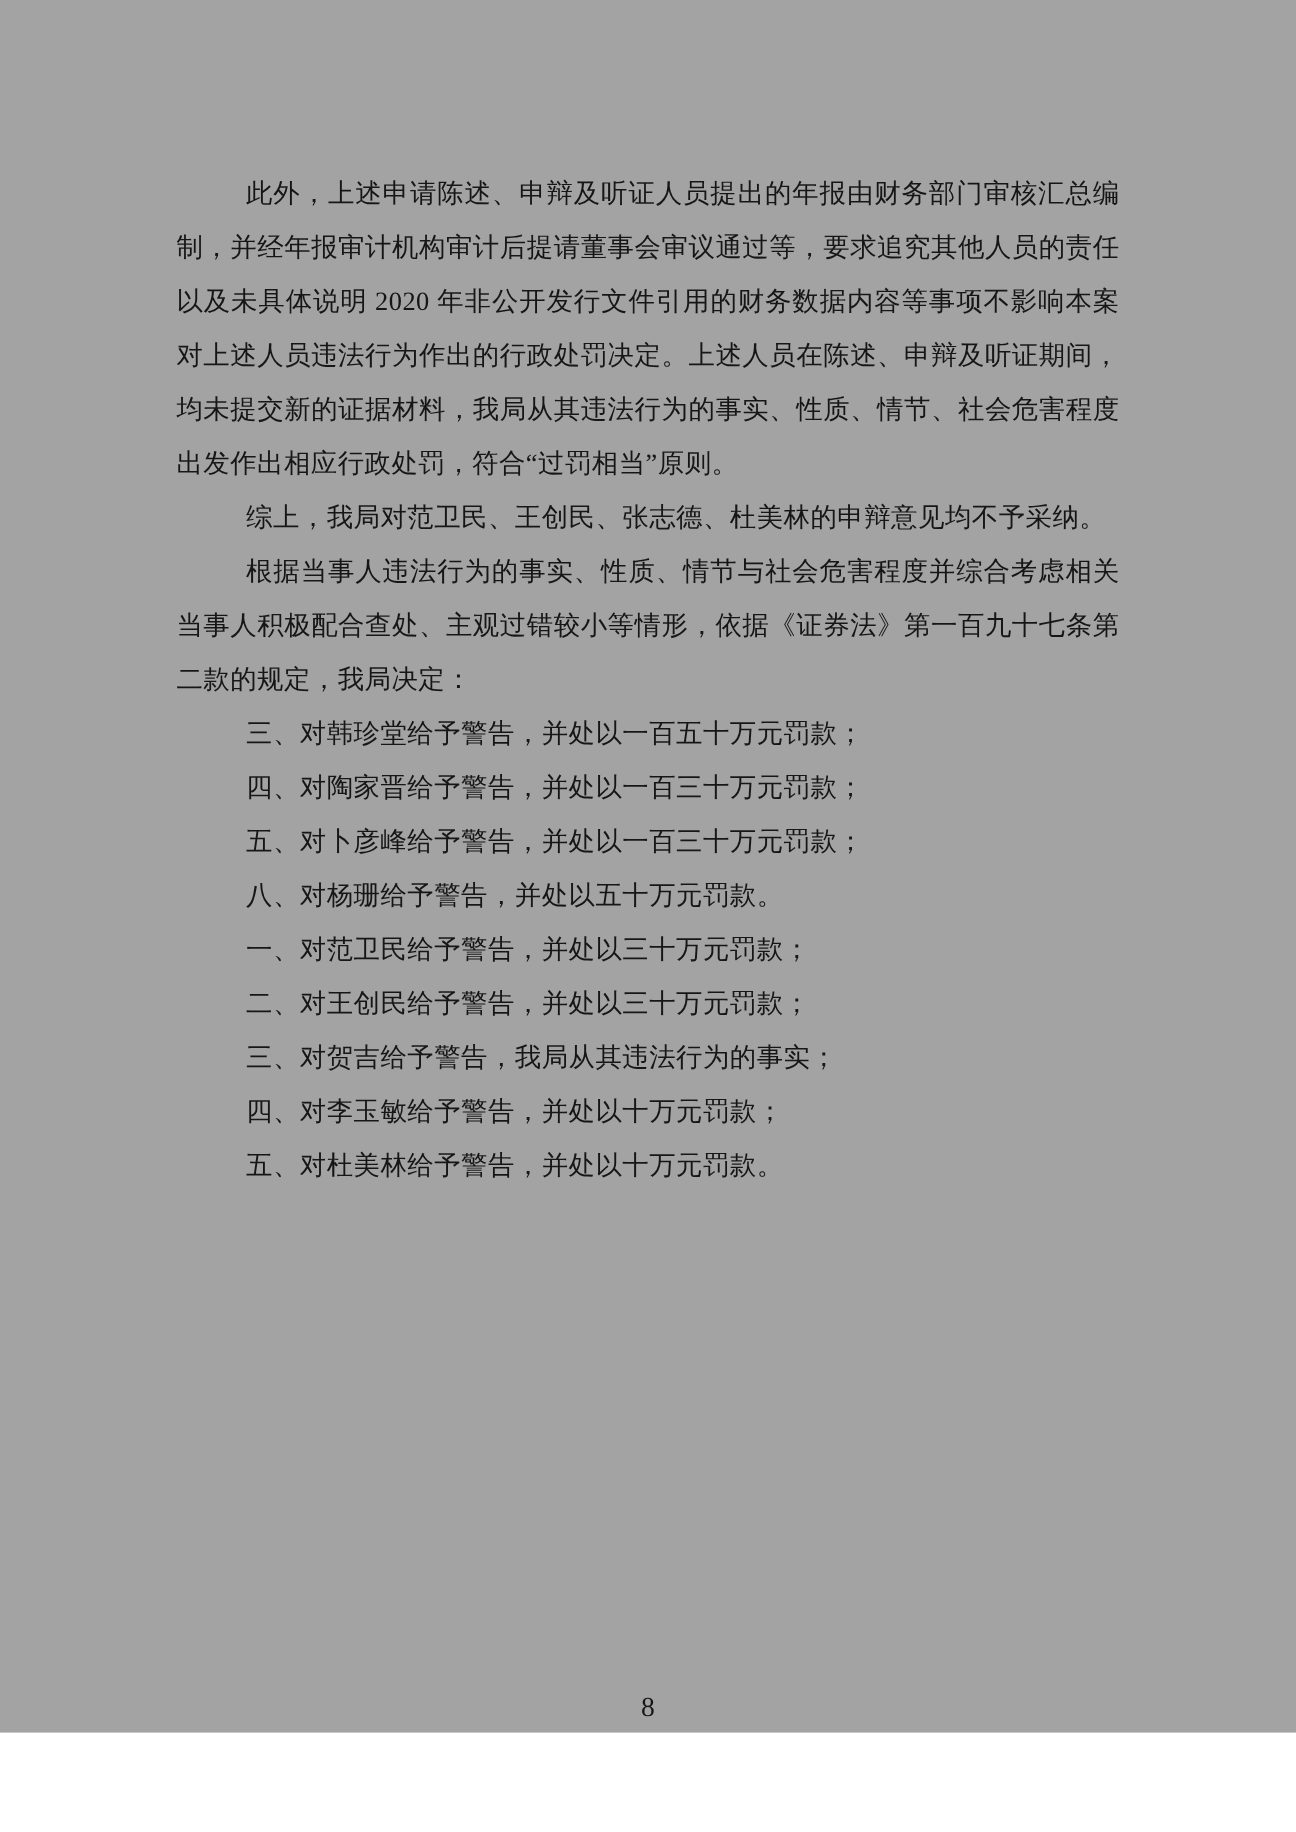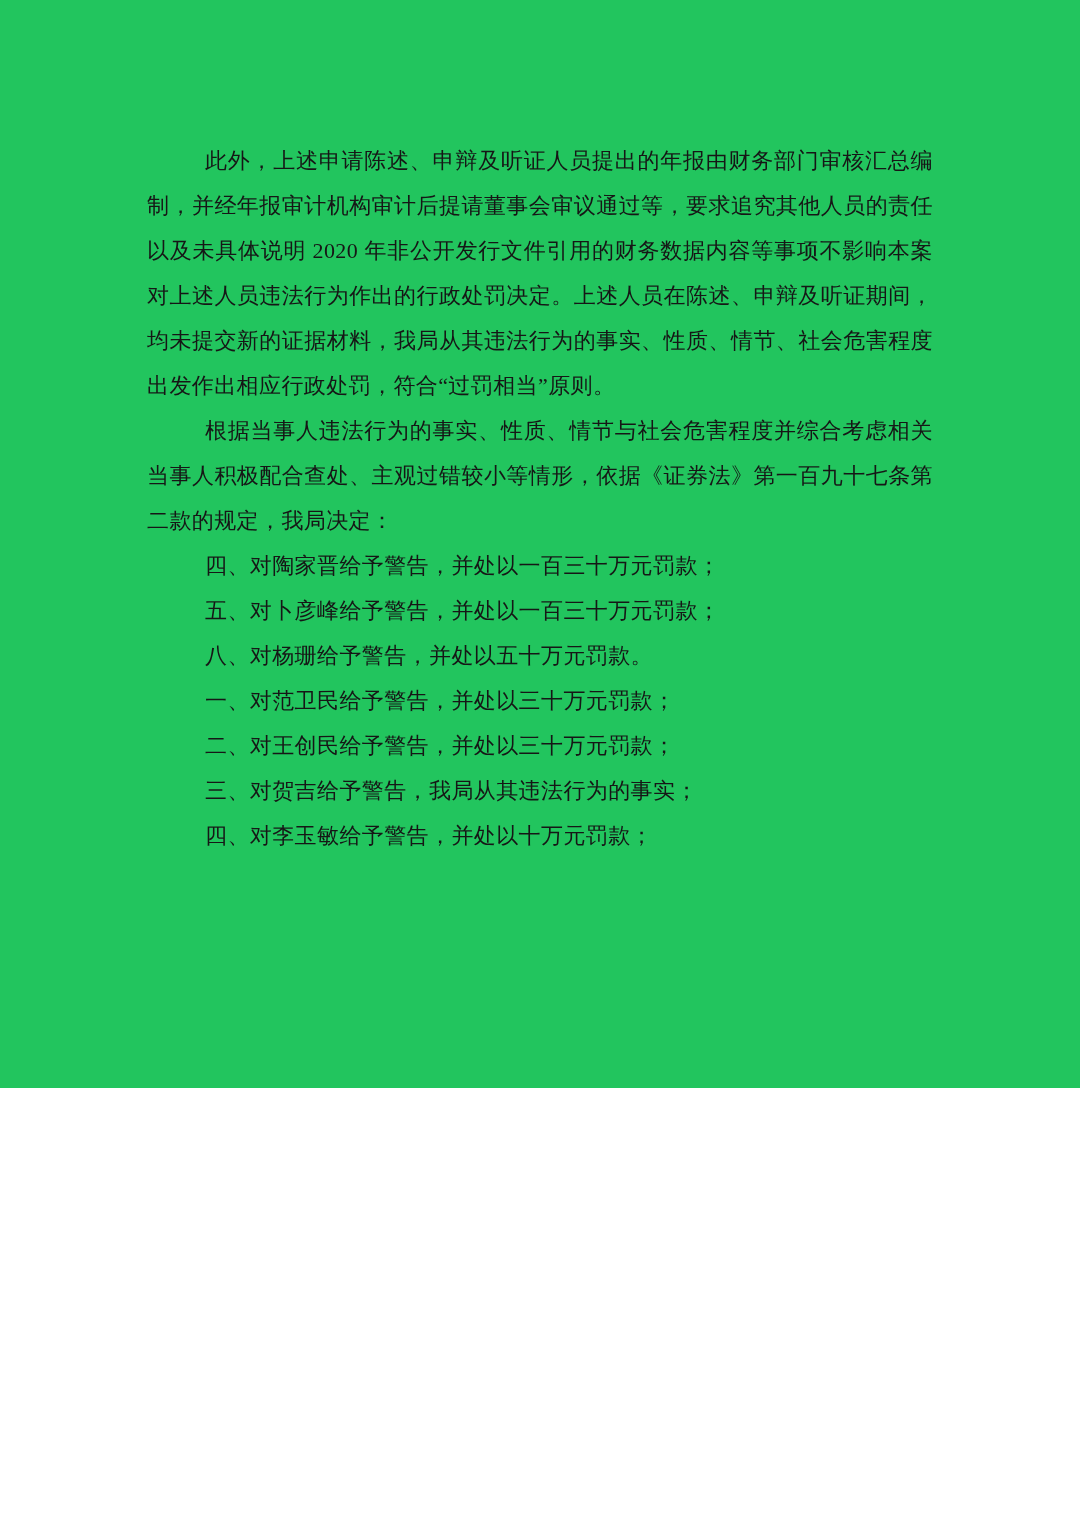--- a/index.html
+++ b/index.html
@@ -3,22 +3,22 @@
 <meta charset="utf-8">
 <style>
   html, body {
     margin: 0;
     padding: 0;
     background: #ffffff;
   }
   .page {
     position: relative;
     width: 1080px;
-    height: 1088px;
-    background: #22c55e;
+    height: 1444px;
+    background: #a3a3a3;
     font-family: "Liberation Serif", "DejaVu Serif", serif;
     color: #161616;
     overflow: hidden;
   }
   .content {
     position: absolute;
     left: 147px;
     top: 138px;
     width: 786px;
   }
@@ -44,28 +44,31 @@
     color: #161616;
   }
 </style>
 </head>
 <body>
 
 <div class="page">
   <div class="content">
     <p>此外，上述申请陈述、申辩及听证人员提出的年报由财务部门审核汇总编制，并经年报审计机构审计后提请董事会审议通过等，要求追究其他人员的责任以及未具体说明 2020 年非公开发行文件引用的财务数据内容等事项不影响本案对上述人员违法行为作出的行政处罚决定。上述人员在陈述、申辩及听证期间，均未提交新的证据材料，我局从其违法行为的事实、性质、情节、社会危害程度出发作出相应行政处罚，符合“过罚相当”原则。</p>
 
+    <p>综上，我局对范卫民、王创民、张志德、杜美林的申辩意见均不予采纳。</p>
 
     <p>根据当事人违法行为的事实、性质、情节与社会危害程度并综合考虑相关当事人积极配合查处、主观过错较小等情形，依据《证券法》第一百九十七条第二款的规定，我局决定：</p>
 
+    <p>三、对韩珍堂给予警告，并处以一百五十万元罚款；</p>
     <p>四、对陶家晋给予警告，并处以一百三十万元罚款；</p>
     <p>五、对卜彦峰给予警告，并处以一百三十万元罚款；</p>
     <p>八、对杨珊给予警告，并处以五十万元罚款。</p>
 
 
     <p>一、对范卫民给予警告，并处以三十万元罚款；</p>
     <p>二、对王创民给予警告，并处以三十万元罚款；</p>
     <p>三、对贺吉给予警告，我局从其违法行为的事实；</p>
     <p>四、对李玉敏给予警告，并处以十万元罚款；</p>
+    <p>五、对杜美林给予警告，并处以十万元罚款。</p>
   </div>
 
   <div class="page-number">8</div>
 </div>
 
 </body></html>

